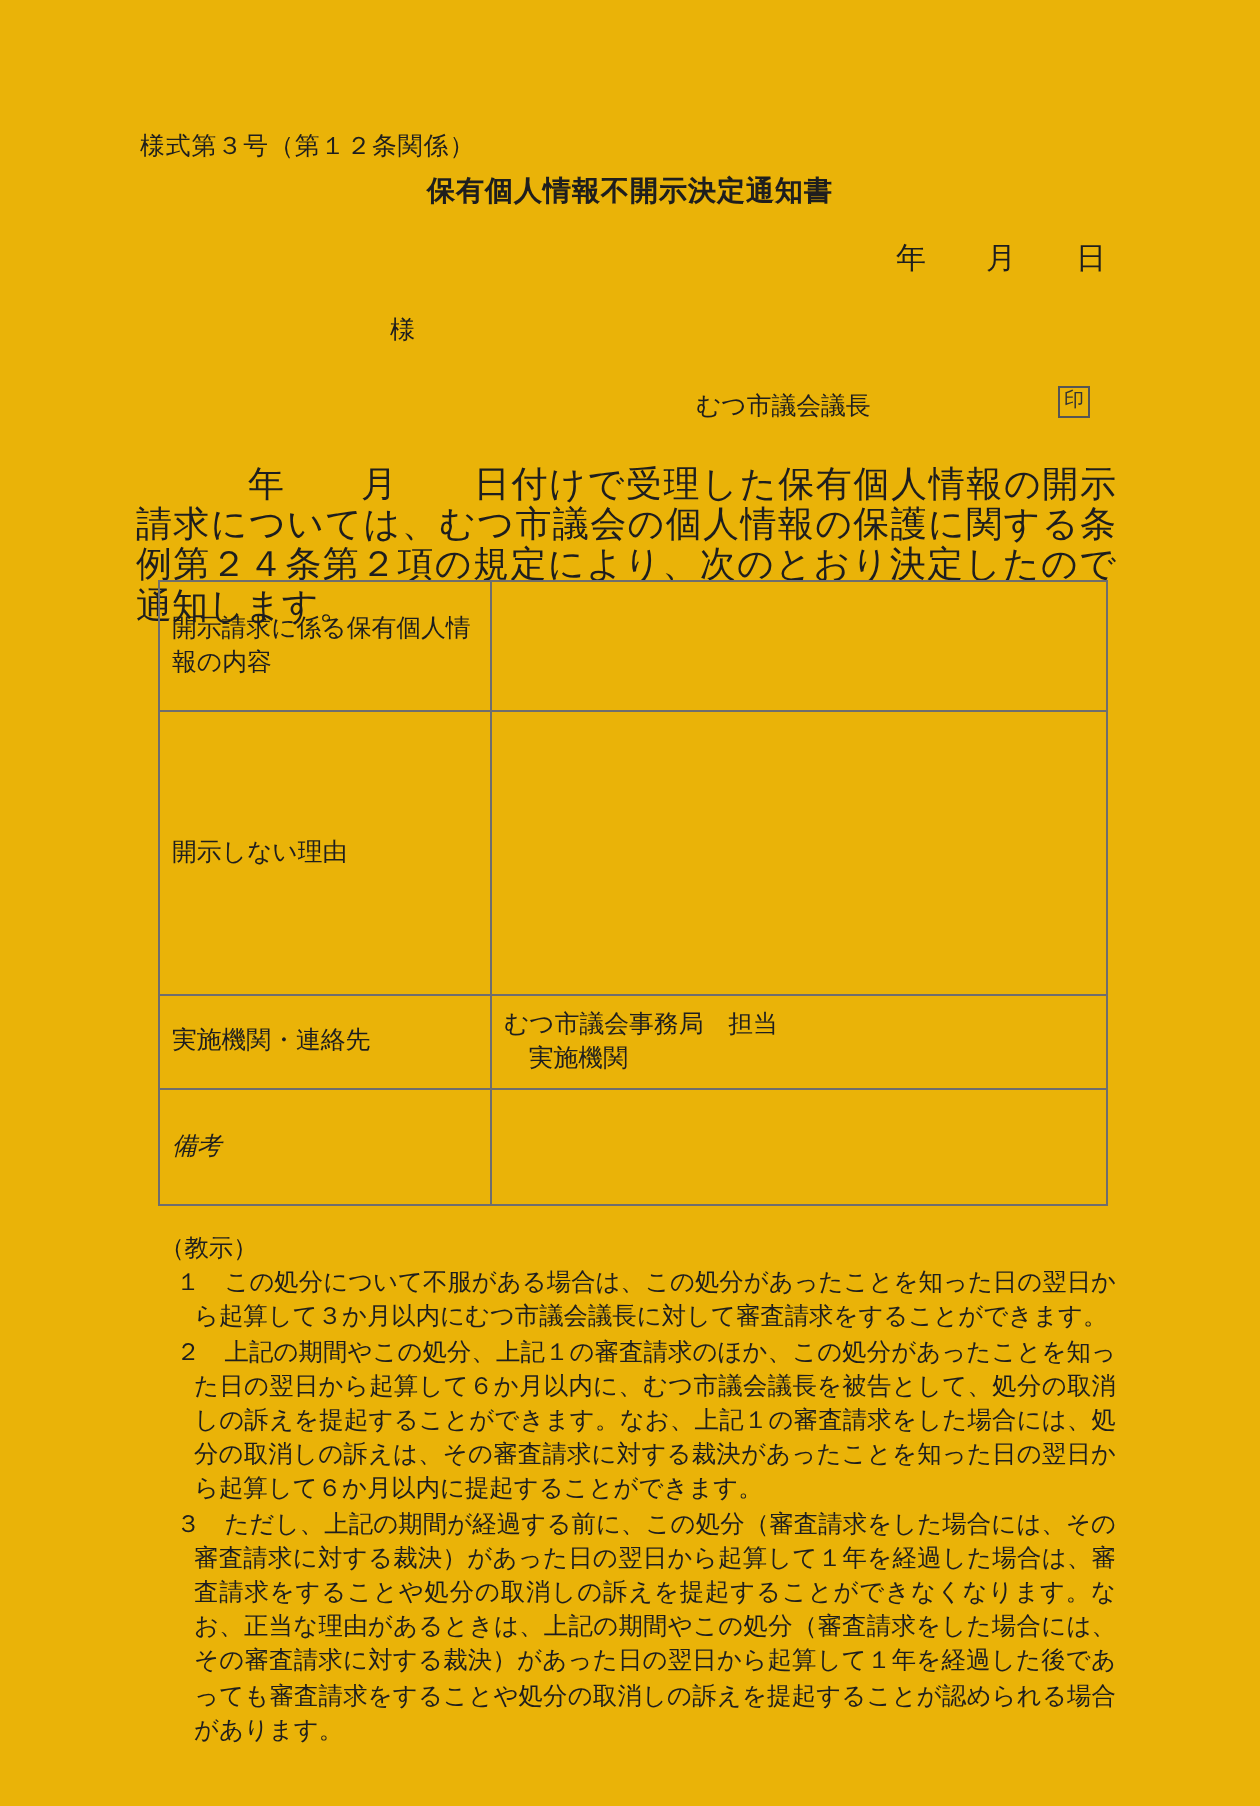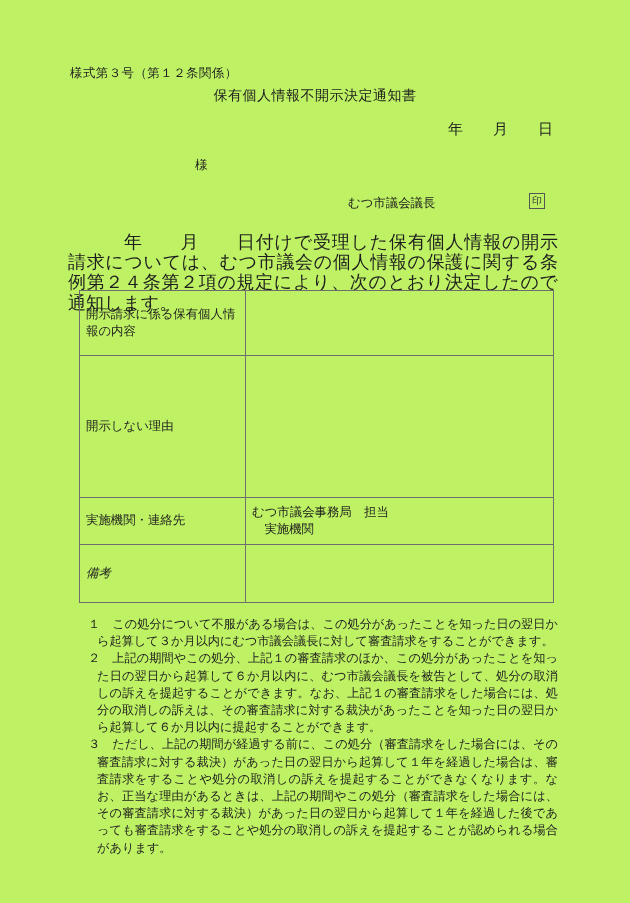--- a/index.html
+++ b/index.html
@@ -4,31 +4,31 @@
 <style>
   * { margin:0; padding:0; box-sizing:border-box; }
   html,body { background:#ffffff; }
   body {
     width:630px; height:903px;
     font-family:"Liberation Serif","DejaVu Serif",serif;
   }
   .page {
     position:relative;
     width:630px; height:903px;
-    background:#bef264;
+    background:#eab308;
     color:#1e1e1e;
     overflow:hidden;
   }
   .form-number {
     position:absolute; top:65px; left:70px;
     font-size:12.4px; letter-spacing:0.5px;
   }
   .doc-title {
     position:absolute; top:87px; left:0; width:100%;
-    text-align:center; font-size:14px; letter-spacing:0.5px;
+    text-align:center; font-size:14px; letter-spacing:0.5px;font-weight:bold;
   }
   .date-line {
     position:absolute; top:120px; right:77px;
     font-size:15px;
   }
   .addressee {
     position:absolute; top:157px; left:195px;
     font-size:12.6px;
   }
   .sender-line {
@@ -123,20 +123,21 @@
         </td>
       </tr>
       <tr class="r4">
         <th>備考</th>
         <td></td>
       </tr>
     </tbody>
   </table>
 
   <div class="kyoji">
+    <div class="kyoji-heading">（教示）</div>
     <div class="kyoji-item">
       <span class="kyoji-num">１</span><span>この処分について不服がある場合は、この処分があったことを知った日の翌日から起算して３か月以内にむつ市議会議長に対して審査請求をすることができます。</span>
     </div>
     <div class="kyoji-item">
       <span class="kyoji-num">２</span><span>上記の期間やこの処分、上記１の審査請求のほか、この処分があったことを知った日の翌日から起算して６か月以内に、むつ市議会議長を被告として、処分の取消しの訴えを提起することができます。なお、上記１の審査請求をした場合には、処分の取消しの訴えは、その審査請求に対する裁決があったことを知った日の翌日から起算して６か月以内に提起することができます。</span>
     </div>
     <div class="kyoji-item">
       <span class="kyoji-num">３</span><span>ただし、上記の期間が経過する前に、この処分（審査請求をした場合には、その審査請求に対する裁決）があった日の翌日から起算して１年を経過した場合は、審査請求をすることや処分の取消しの訴えを提起することができなくなります。なお、正当な理由があるときは、上記の期間やこの処分（審査請求をした場合には、その審査請求に対する裁決）があった日の翌日から起算して１年を経過した後であっても審査請求をすることや処分の取消しの訴えを提起することが認められる場合があります。</span>
     </div>
   </div>

